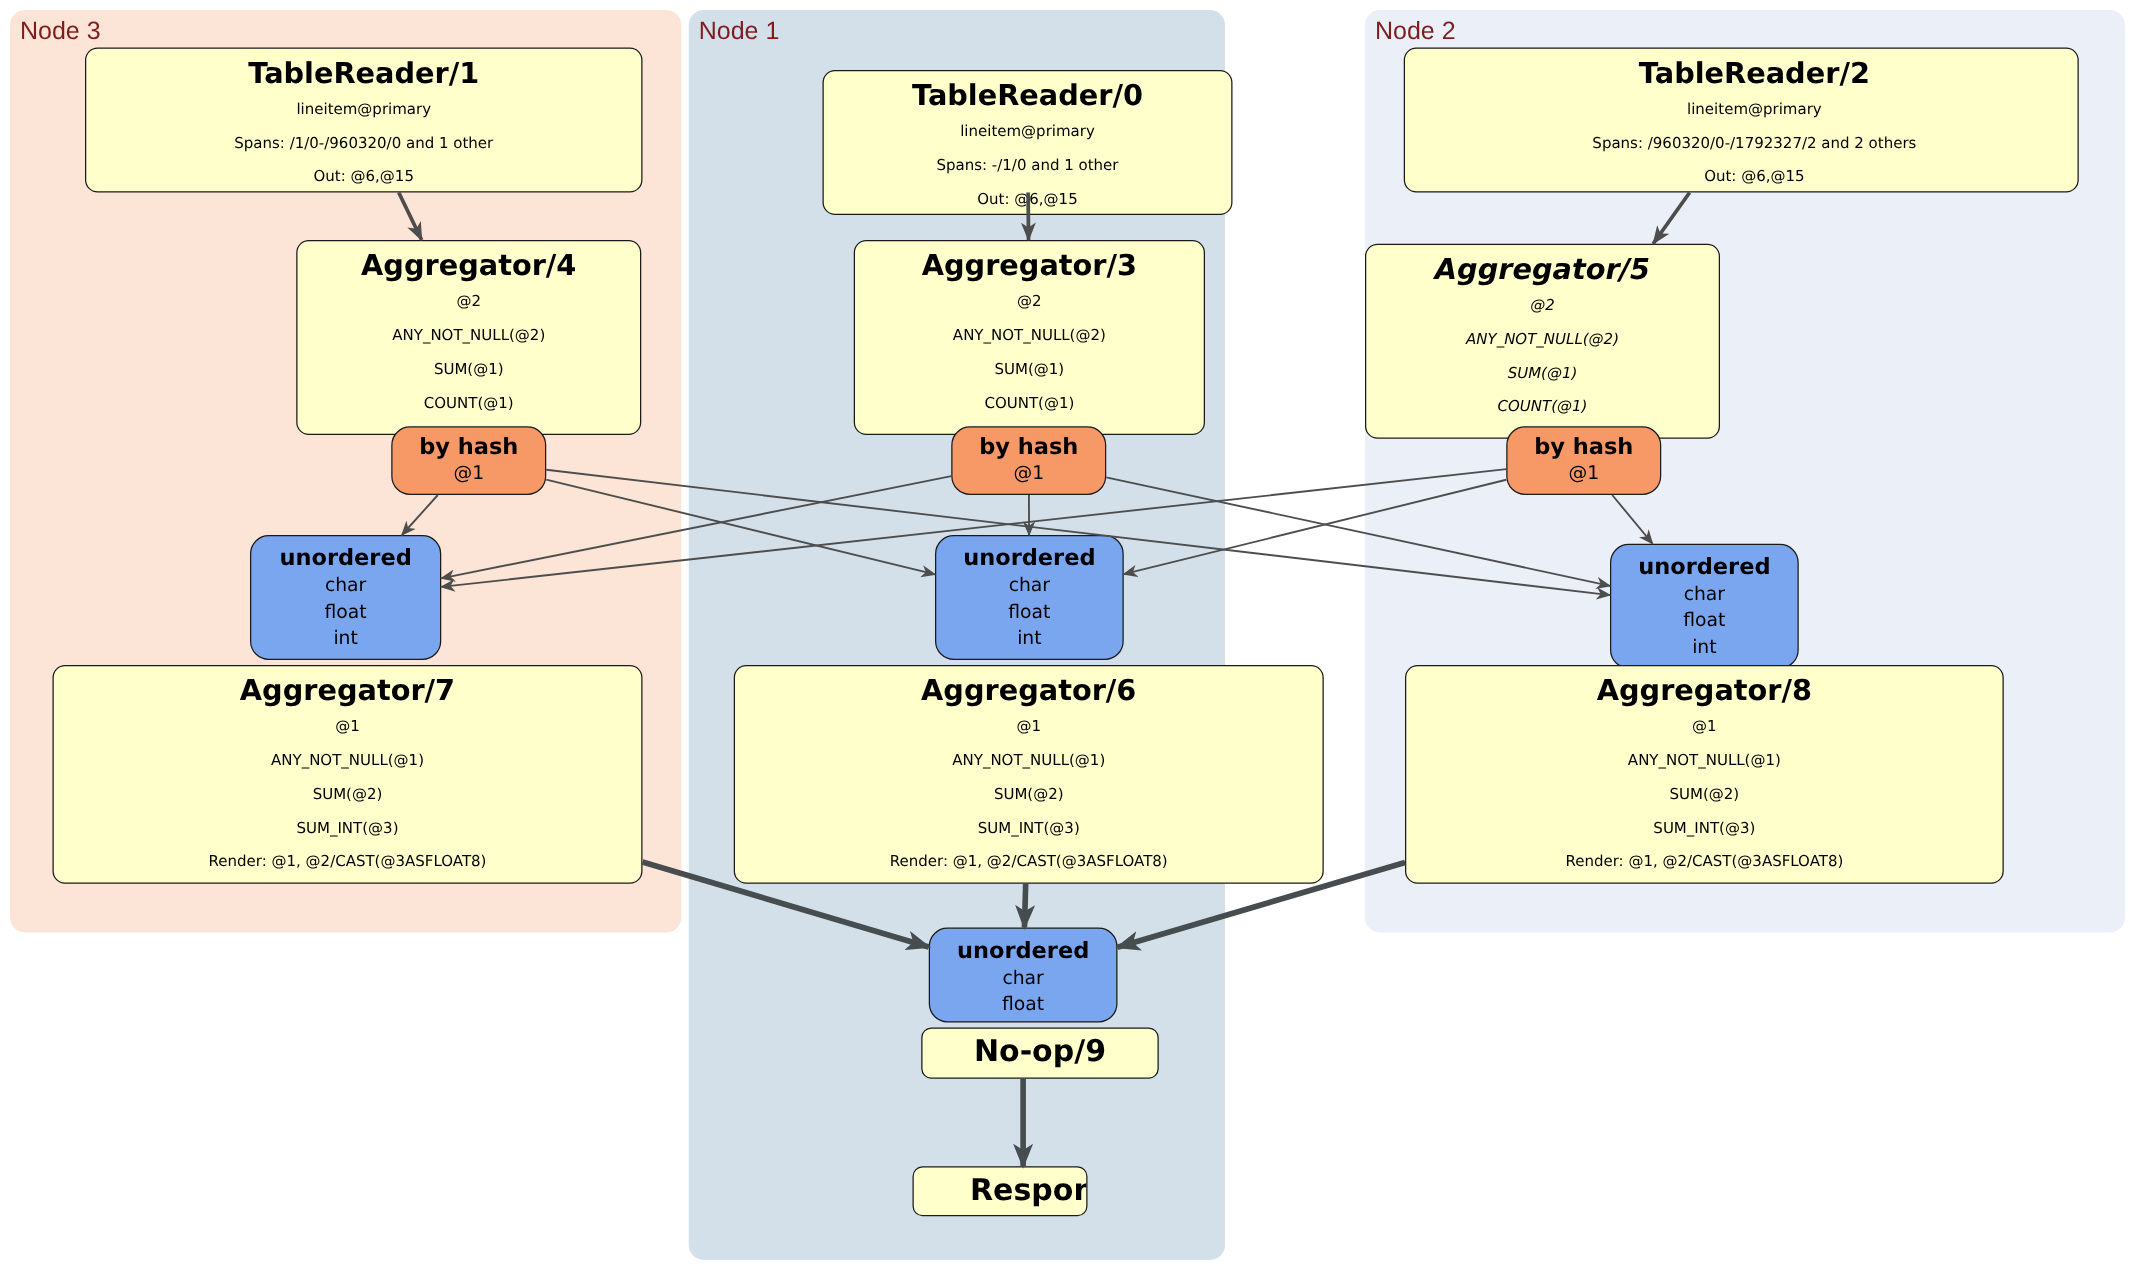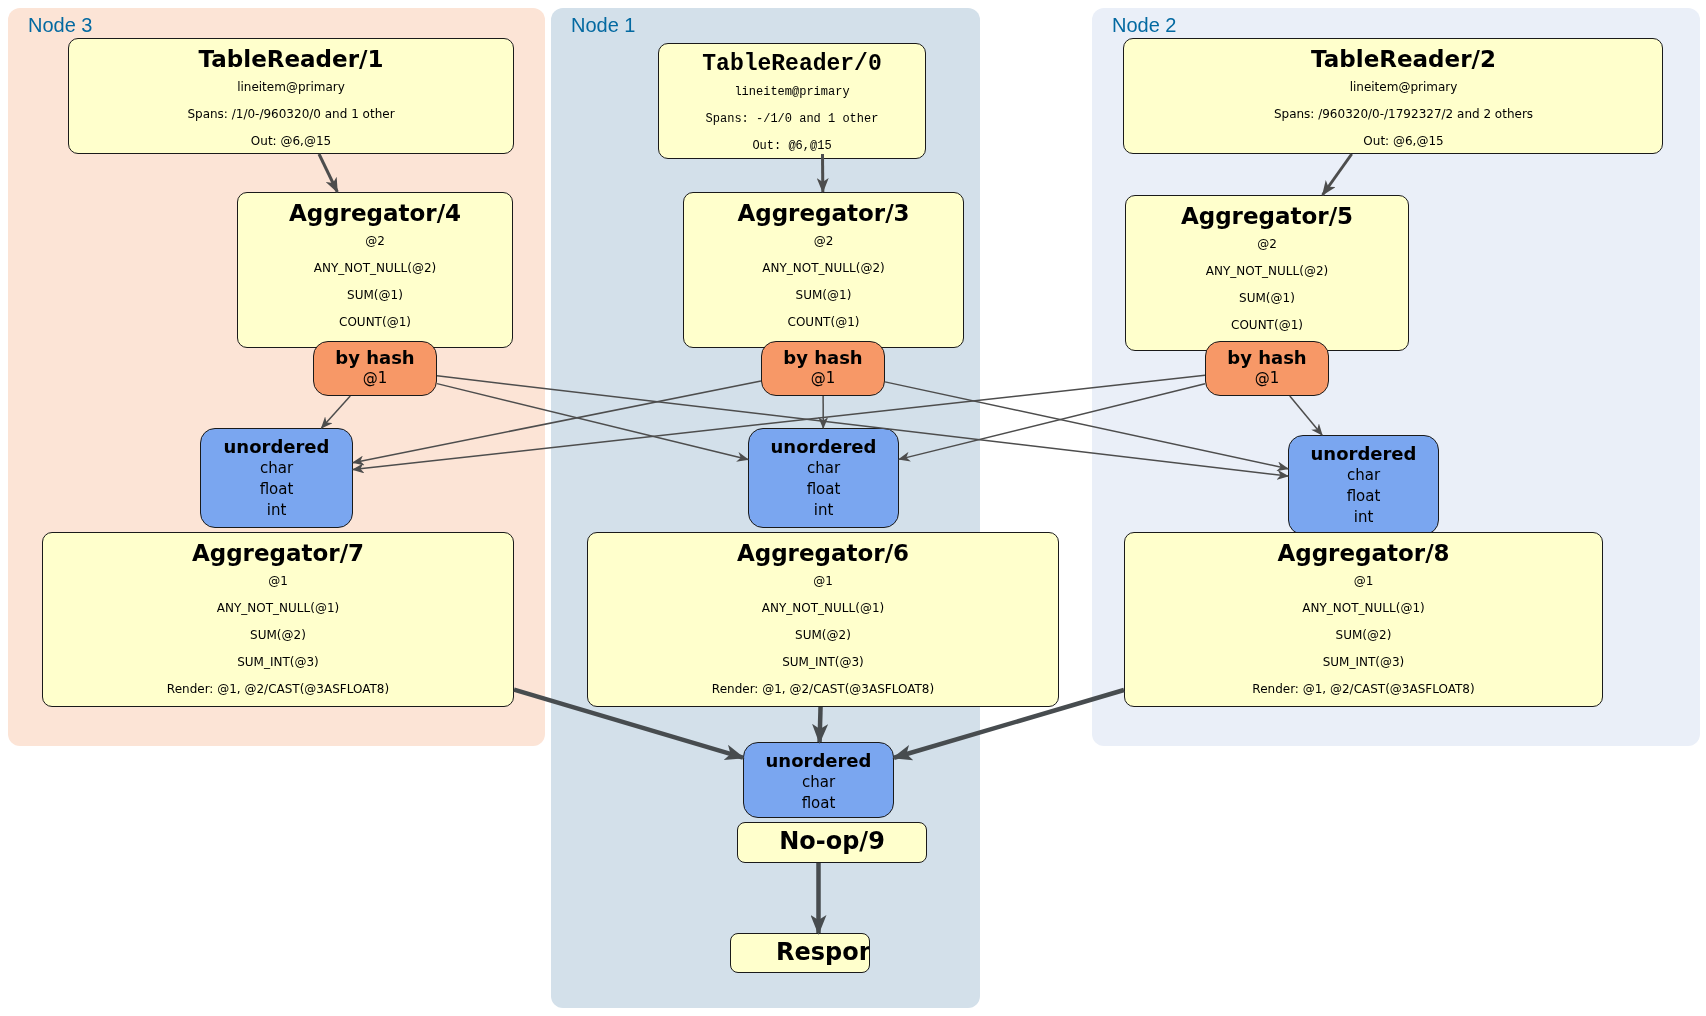--- a/index.html
+++ b/index.html
@@ -12,22 +12,22 @@
     --edge-color:#4d4d4d;
     --border-color:#1a1a1a;
   }
   html,body{margin:0;padding:0;background:#ffffff;}
   #canvas{
     position:relative;width:1706px;height:1016px;overflow:hidden;
     font-family:"DejaVu Sans","Liberation Sans",sans-serif;color:#000;
   }
   .panel{position:absolute;border-radius:12px;}
   .panel-label{
-    position:absolute;left:20px;top:6px;font-size:20px;
-    font-family:"Liberation Sans",sans-serif;color:#0369a1;white-space:nowrap;
+    position:absolute;left:8px;top:6px;font-size:20px;
+    font-family:"Liberation Sans",sans-serif;color:#7f1d1d;white-space:nowrap;
   }
   .box{
     position:absolute;box-sizing:border-box;border:1.6px solid var(--border-color);
     text-align:center;overflow:hidden;
   }
   .box.yellow{background:var(--box-fill);border-radius:10px;padding-top:5px;}
   .box .title{font-weight:bold;font-size:23px;line-height:30px;white-space:nowrap;}
   .box .line{font-size:12px;line-height:27px;white-space:nowrap;}
   .box.router{
     background:var(--router-fill);border-radius:15px;padding-top:5px;
@@ -83,21 +83,21 @@
   </div>
   <div class="box yellow" style="left:42px;top:532px;width:472px;height:175px;">
     <div class="title">Aggregator/7</div>
     <div class="line">@1</div>
     <div class="line">ANY_NOT_NULL(@1)</div>
     <div class="line">SUM(@2)</div>
     <div class="line">SUM_INT(@3)</div>
     <div class="line">Render: @1, @2/CAST(@3ASFLOAT8)</div>
   </div>
 
-  <div class="box yellow" style="left:658px;top:43px;width:268px;height:116px;font-family:Liberation Mono, monospace;">
+  <div class="box yellow" style="left:658px;top:56px;width:328px;height:116px;">
     <div class="title">TableReader/0</div>
     <div class="line">lineitem@primary</div>
     <div class="line">Spans: -/1/0 and 1 other</div>
     <div class="line">Out: @6,@15</div>
   </div>
   <div class="box yellow" style="left:683px;top:192px;width:281px;height:156px;">
     <div class="title">Aggregator/3</div>
     <div class="line">@2</div>
     <div class="line">ANY_NOT_NULL(@2)</div>
     <div class="line">SUM(@1)</div>
@@ -132,21 +132,21 @@
   <div class="box small-yellow" style="left:730px;top:933px;width:140px;height:40px;padding-left:45px;">
     <div class="title" style="font-weight:bold;">Response</div>
   </div>
 
   <div class="box yellow" style="left:1123px;top:38px;width:540px;height:116px;padding-left:21px;">
     <div class="title">TableReader/2</div>
     <div class="line">lineitem@primary</div>
     <div class="line">Spans: /960320/0-/1792327/2 and 2 others</div>
     <div class="line">Out: @6,@15</div>
   </div>
-  <div class="box yellow" style="left:1125px;top:195px;width:284px;height:156px;">
+  <div class="box yellow" style="left:1092px;top:195px;width:284px;height:156px;font-style:italic;">
     <div class="title">Aggregator/5</div>
     <div class="line">@2</div>
     <div class="line">ANY_NOT_NULL(@2)</div>
     <div class="line">SUM(@1)</div>
     <div class="line">COUNT(@1)</div>
   </div>
   <div class="box router" style="left:1205px;top:341px;width:124px;height:55px;">
     <div class="title" style="font-weight:bold;">by hash</div>
     <div class="line">@1</div>
   </div>

